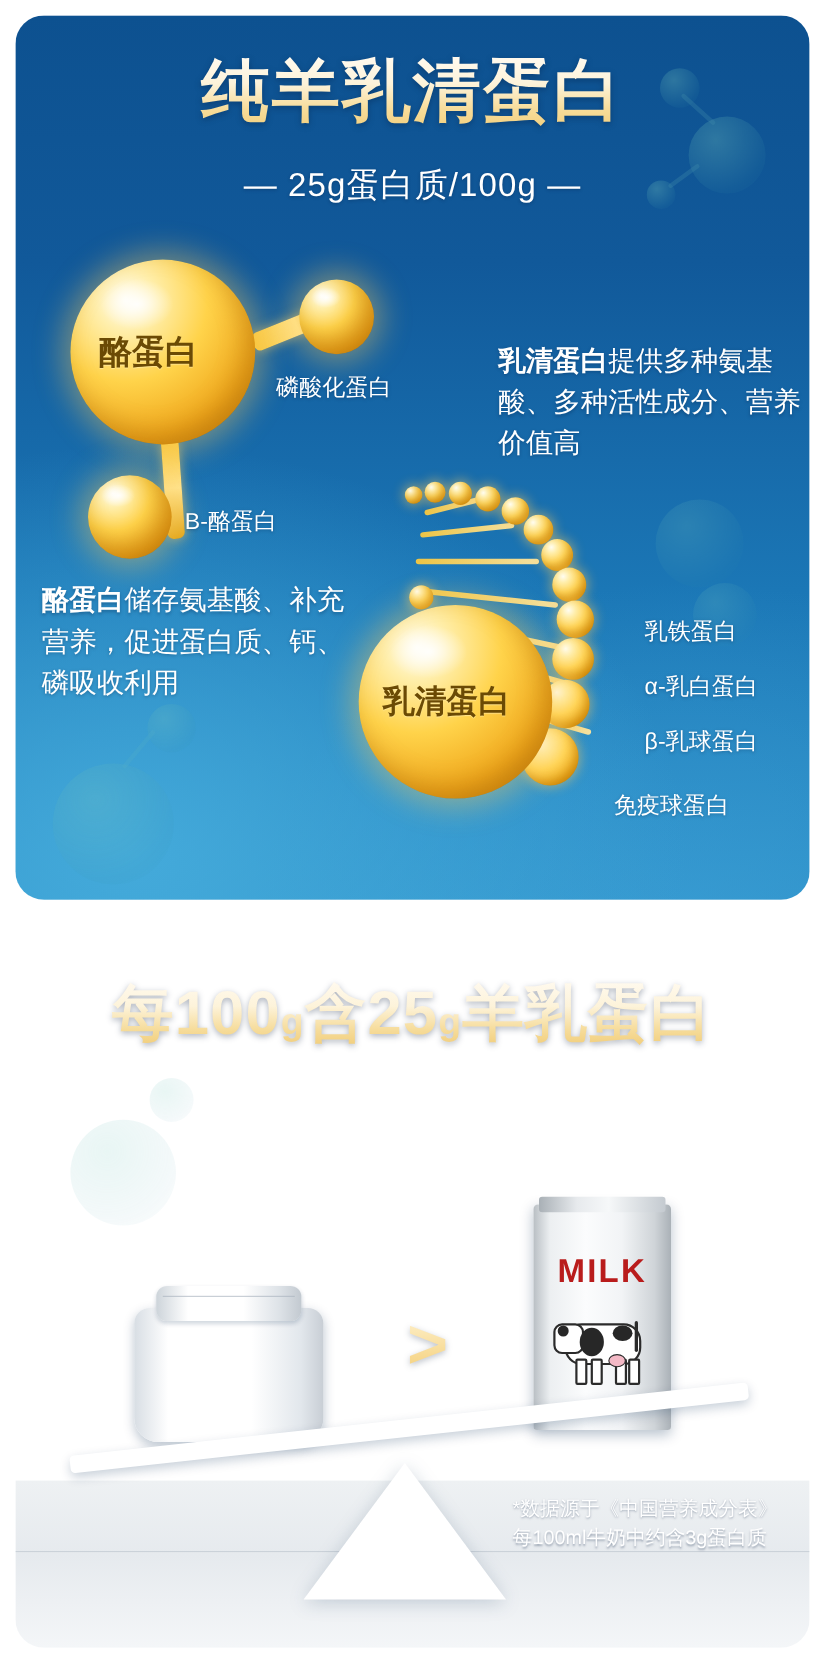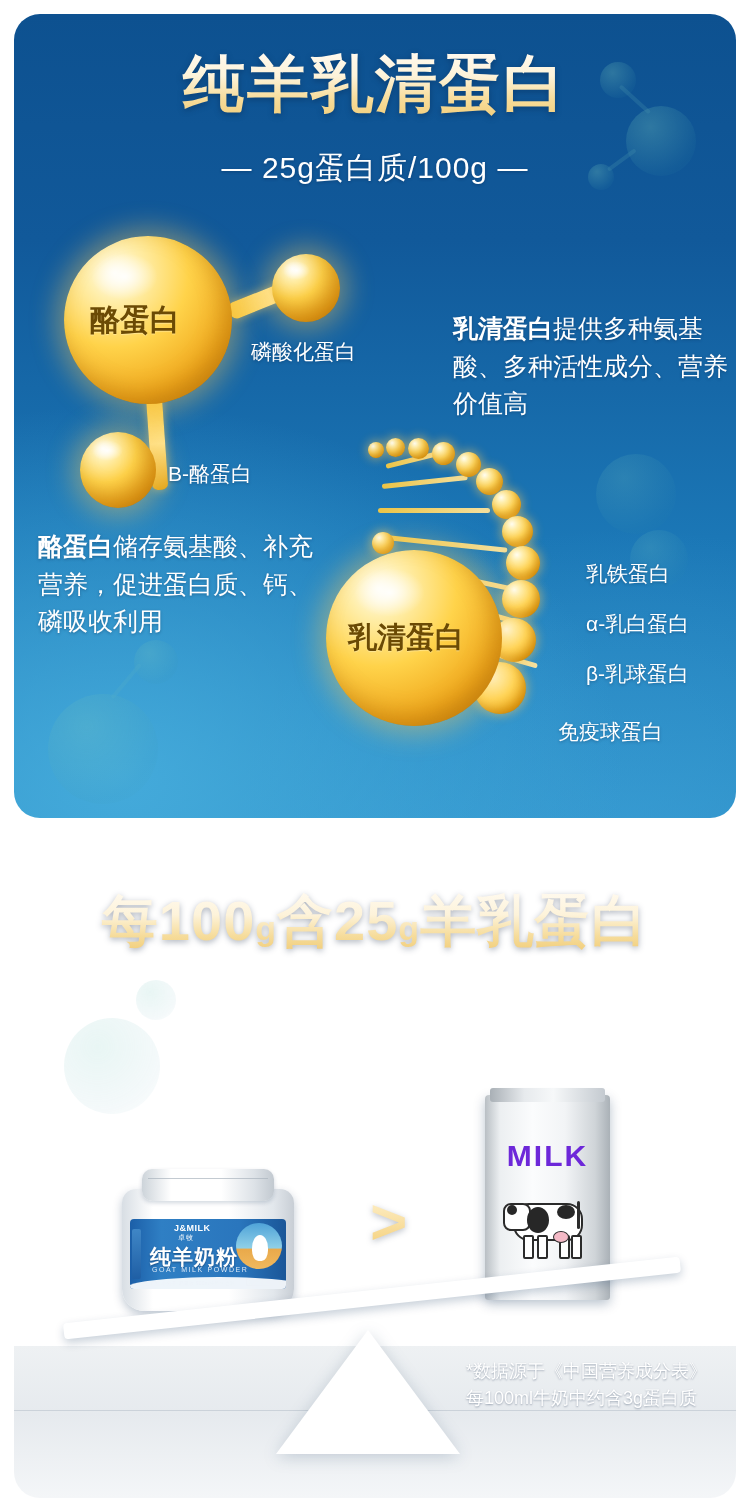--- a/index.html
+++ b/index.html
@@ -133,21 +133,21 @@
   .goat::after{content:"";position:absolute;left:16px;top:12px;width:16px;height:26px;border-radius:50% 50% 40% 40%;
     background:#ffffff;}
 
   
   .carton{position:absolute;left:485px;top:1095px;width:125px;height:205px;}
   .carton-body{position:absolute;inset:0;border-radius:4px 4px 3px 3px;
     background:linear-gradient(90deg,#b9bfc4 0%,#eceff1 12%,#fbfcfd 38%,#f2f4f6 64%,#cfd4d8 88%,#aab1b7 100%);
     box-shadow:0 4px 12px rgba(0,40,80,.28);}
   .carton-top{position:absolute;left:5px;top:-7px;width:115px;height:14px;border-radius:3px;
     background:linear-gradient(90deg,#a9b0b6,#e7eaed 30%,#f6f8f9 55%,#c4cad0);}
-  .carton-txt{position:absolute;left:0;top:44px;width:100%;text-align:center;color:#6d28d9;
+  .carton-txt{position:absolute;left:0;top:44px;width:100%;text-align:center;color:#b91c1c;
     font-size:30px;font-weight:bold;letter-spacing:2px;}
   .cow{position:absolute;left:18px;top:92px;width:92px;height:70px;}
   .cow-body{position:absolute;left:10px;top:16px;width:66px;height:34px;border-radius:16px;
     background:#ffffff;border:2px solid #2b2b2b;}
   .cow-head{position:absolute;left:0px;top:16px;width:24px;height:24px;border-radius:8px;
     background:#ffffff;border:2px solid #2b2b2b;}
   .cow-spot{position:absolute;background:#272727;border-radius:50%;}
   .cow-leg{position:absolute;width:7px;height:20px;background:#ffffff;border:2px solid #2b2b2b;border-radius:2px;}
   .udder{position:absolute;left:50px;top:44px;width:14px;height:10px;border-radius:50%;
     background:#f4b9c6;border:1px solid #2b2b2b;}
@@ -249,30 +249,20 @@
   <div class="p2-title">
     <span>每</span><span>100</span><span class="sm">g</span><span>含</span><span>25</span><span class="sm">g</span><span>羊乳蛋白</span>
   </div>
 
 
   <div class="gt">&gt;</div>
 
   <div class="can">
     <div class="can-body"></div>
     <div class="can-lid"></div>
-    <div class="can-label">
-      <div class="can-side"></div>
-      <div class="goat"></div>
-      <div class="brand">J&amp;MILK</div>
-      <div class="brand2">卓牧</div>
-      <div class="can-name">纯羊奶粉</div>
-      <div class="can-en">GOAT MILK POWDER</div>
-      <div class="can-bul">生羊乳    小分子·易吸收    900m纯质生态乳</div>
-      <div class="can-net">净含量:400克</div>
-    </div>
   </div>
 
   <div class="carton">
     <div class="carton-body"></div>
     <div class="carton-top"></div>
     <div class="carton-txt">MILK</div>
     <div class="cow">
       <div class="cow-body"></div>
       <div class="cow-head"></div>
       <div class="cow-spot" style="left:24px;top:20px;width:22px;height:26px;"></div>

